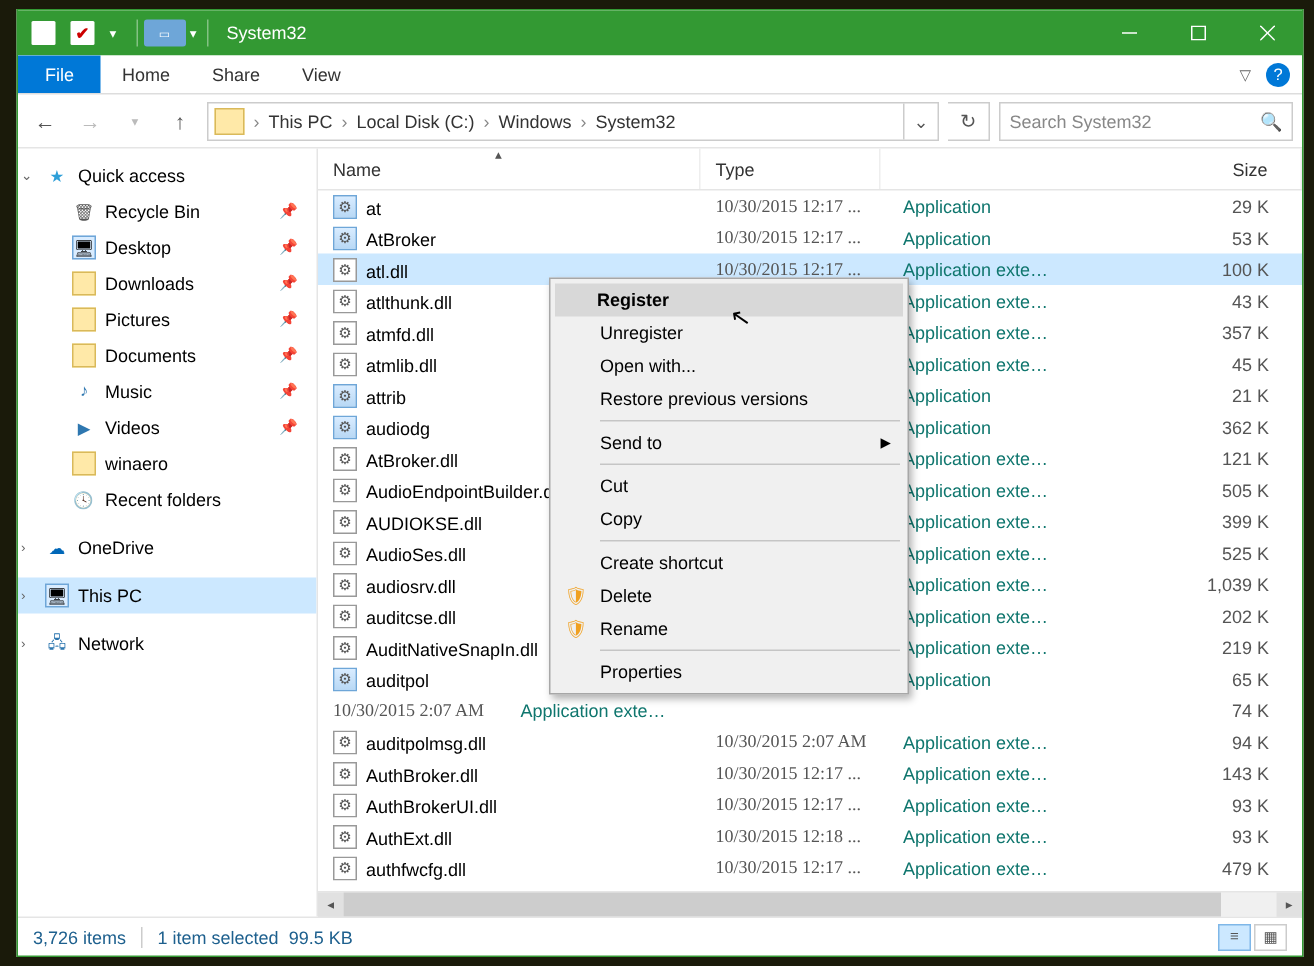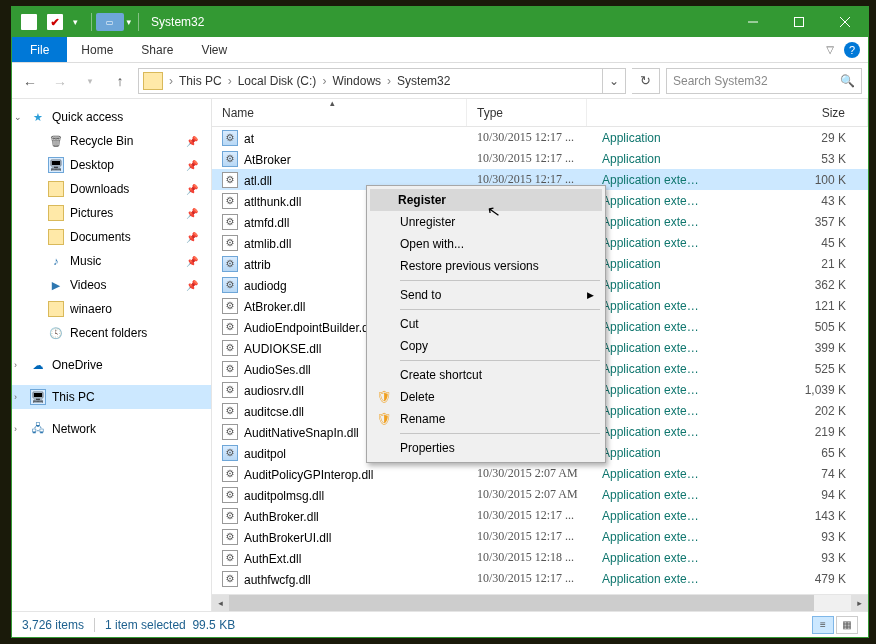--- a/index.html
+++ b/index.html
@@ -406,24 +406,20 @@
           <div class="row">
             <div class="cell name">
               <span class="fic exe gear"></span>
               <span>auditpol</span>
             </div>
             <div class="cell date">10/30/2015 12:17 ...</div>
             <div class="cell type">Application</div>
             <div class="cell size">65 K</div>
           </div>
           <div class="row">
-            <div class="cell name">
-              <span class="fic dll gear"></span>
-              <span>AuditPolicyGPInterop.dll</span>
-            </div>
             <div class="cell date">10/30/2015 2:07 AM</div>
             <div class="cell type">Application extens...</div>
             <div class="cell size">74 K</div>
           </div>
           <div class="row">
             <div class="cell name">
               <span class="fic dll gear"></span>
               <span>auditpolmsg.dll</span>
             </div>
             <div class="cell date">10/30/2015 2:07 AM</div>

